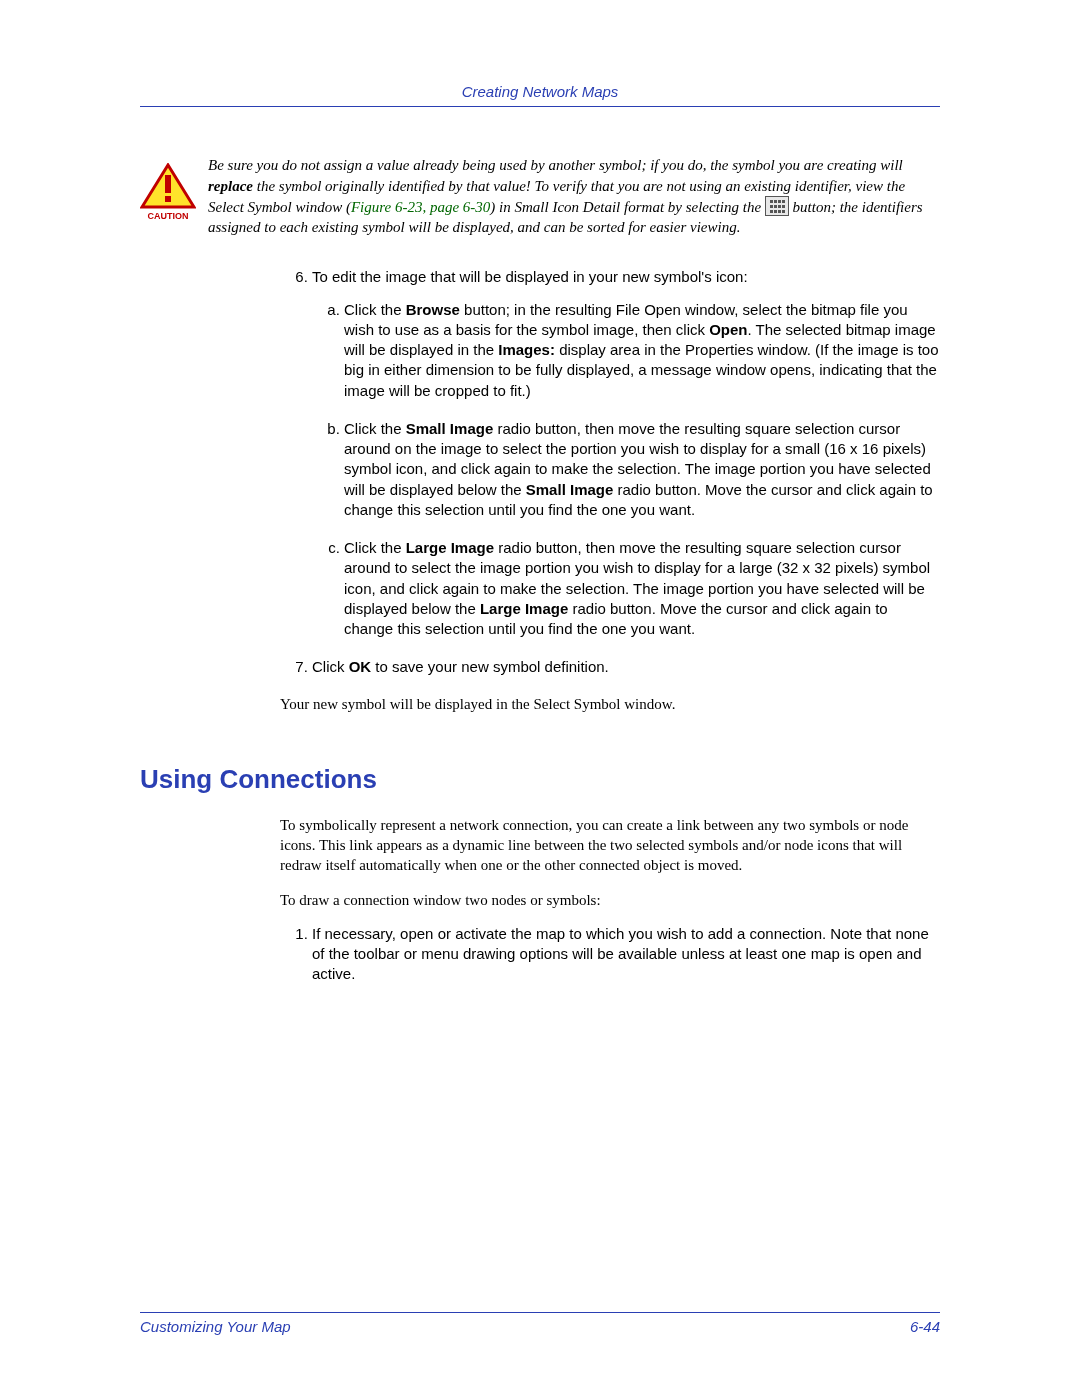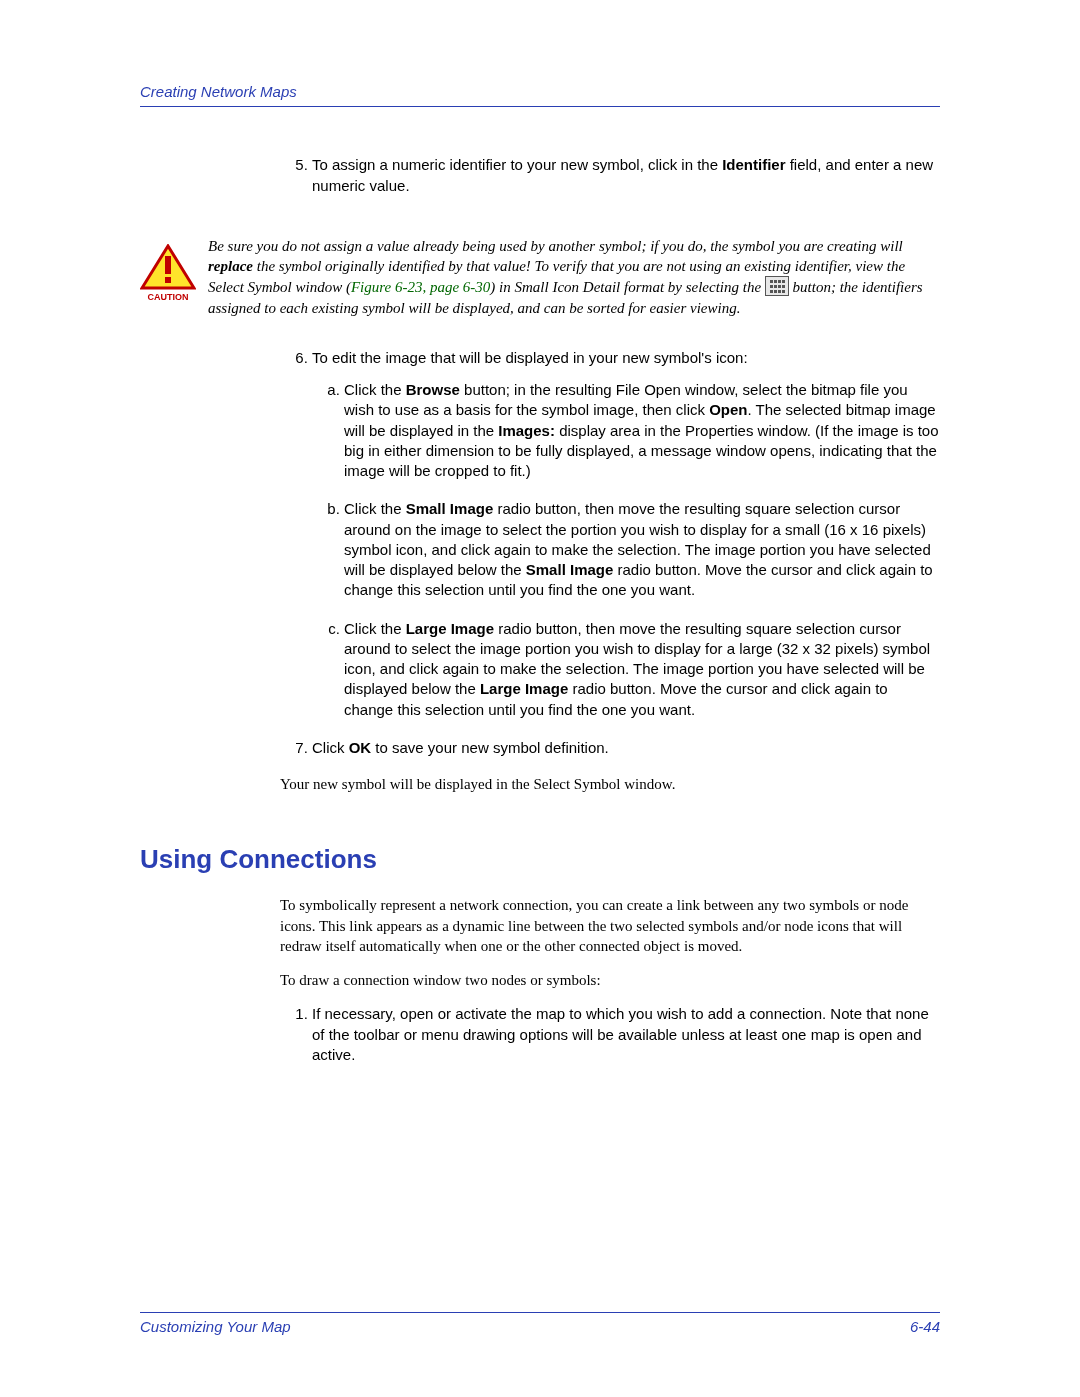--- a/index.html
+++ b/index.html
@@ -12,21 +12,21 @@
     line-height: 1.35;
   }
   .page {
     width: 1080px;
     height: 1397px;
     position: relative;
     box-sizing: border-box;
     padding: 82px 140px 0 140px;
   }
   .header-right {
-    text-align: left;
+    text-align: center;
     font-style: italic;
     color: #2a3fb3;
     font-family: Arial, Helvetica, sans-serif;
     font-size: 15px;
     padding-bottom: 4px;
   }
   .header-rule {
     border: none;
     border-top: 1.5px solid #2a3fb3;
     margin: 0 0 48px 0;
@@ -133,27 +133,20 @@
   }
 </style>
 </head>
 <body>
 
 <div class="page">
 
   <div class="header-right">Creating Network Maps</div>
   <hr class="header-rule">
 
-  <div class="body-block">
-    <ol class="numlist" start="5">
-      <li class="step-text">
-        <span>To assign a numeric identifier to your new symbol, click in the </span><span class="b">Identifier</span><span> field, and enter a new numeric value.</span>
-      </li>
-    </ol>
-  </div>
 
   <div class="caution-row">
     <div class="caution-icon">
       <svg width="56" height="60" viewBox="0 0 56 60">
         <polygon points="28,2 54,44 2,44" fill="#ffe32b" stroke="#c00000" stroke-width="3"></polygon>
         <rect x="25" y="12" width="6" height="18" fill="#c00000"></rect>
         <rect x="25" y="33" width="6" height="6" fill="#c00000"></rect>
         <text x="28" y="56" font-family="Arial" font-size="9" font-weight="bold" fill="#c00000" text-anchor="middle">CAUTION</text>
       </svg>
     </div>

